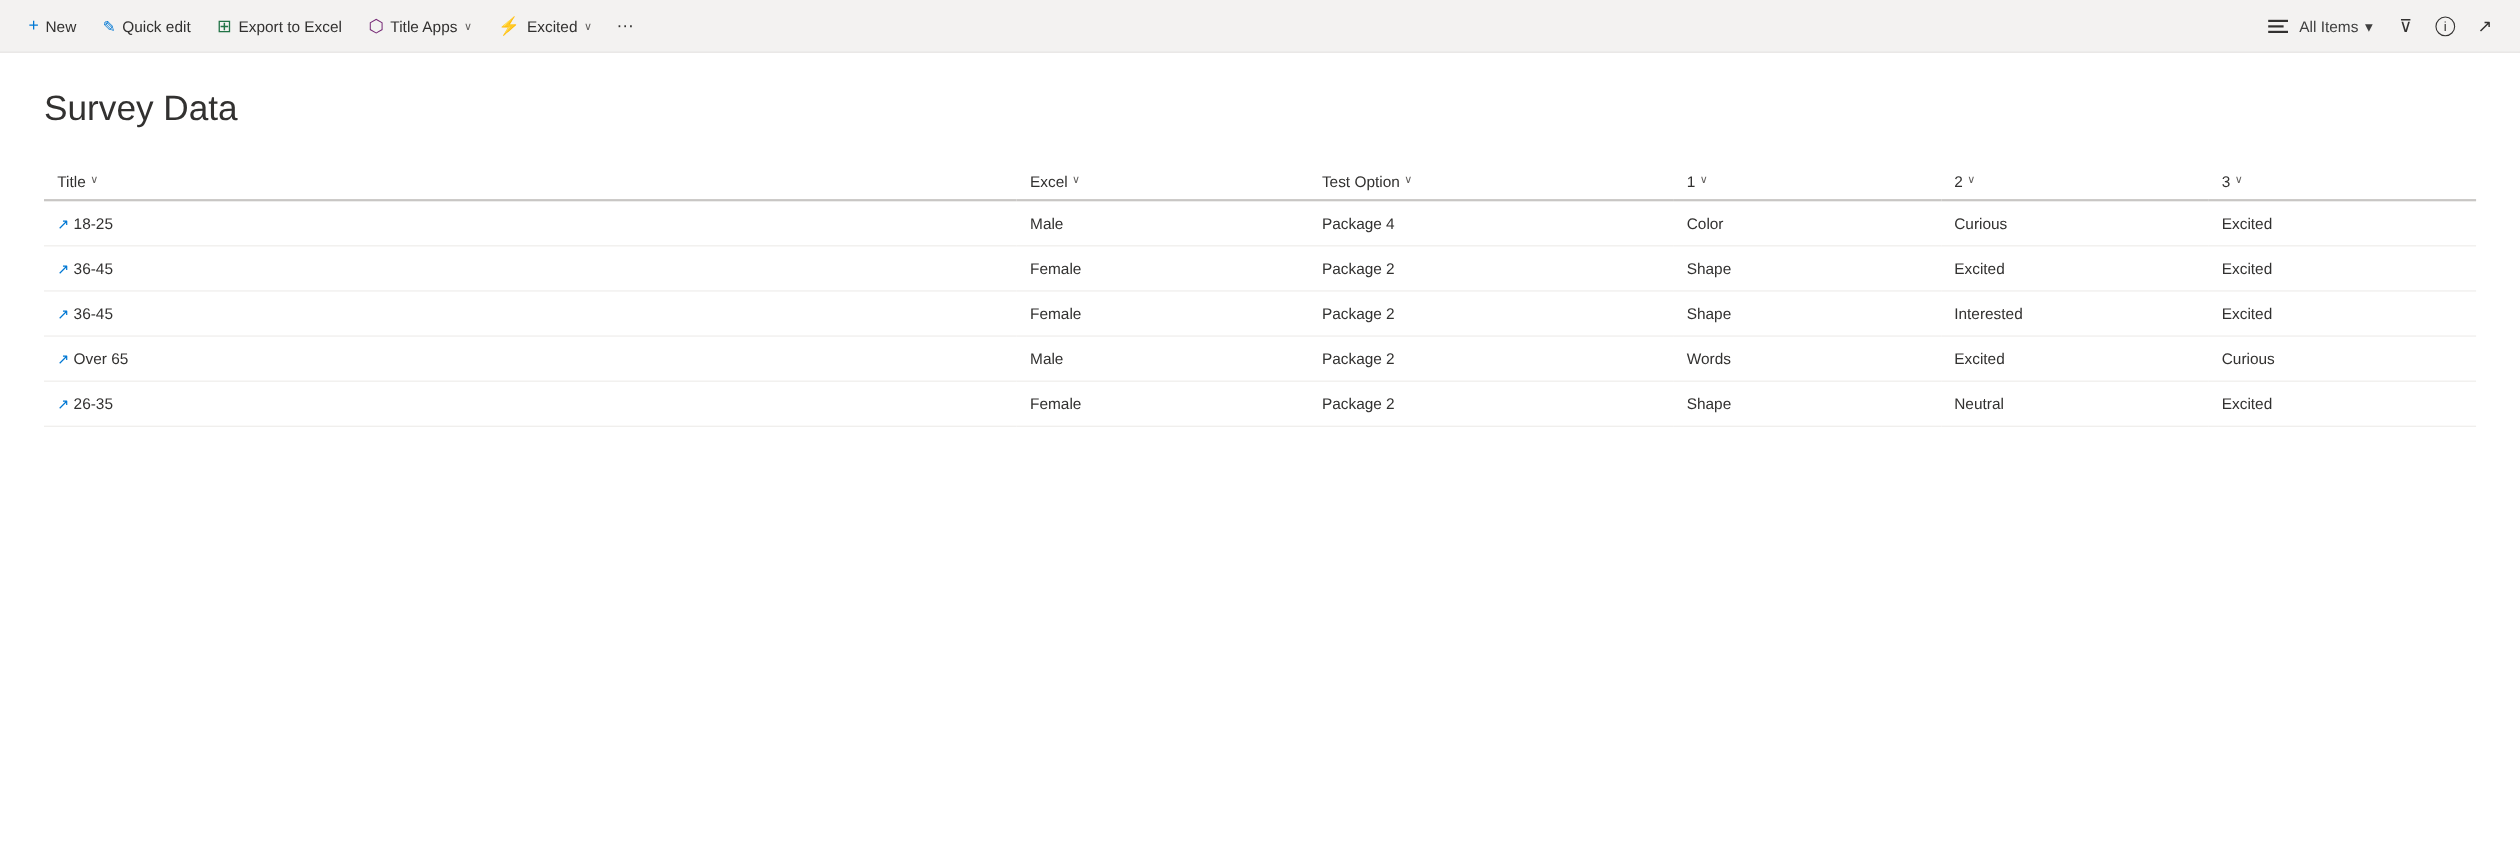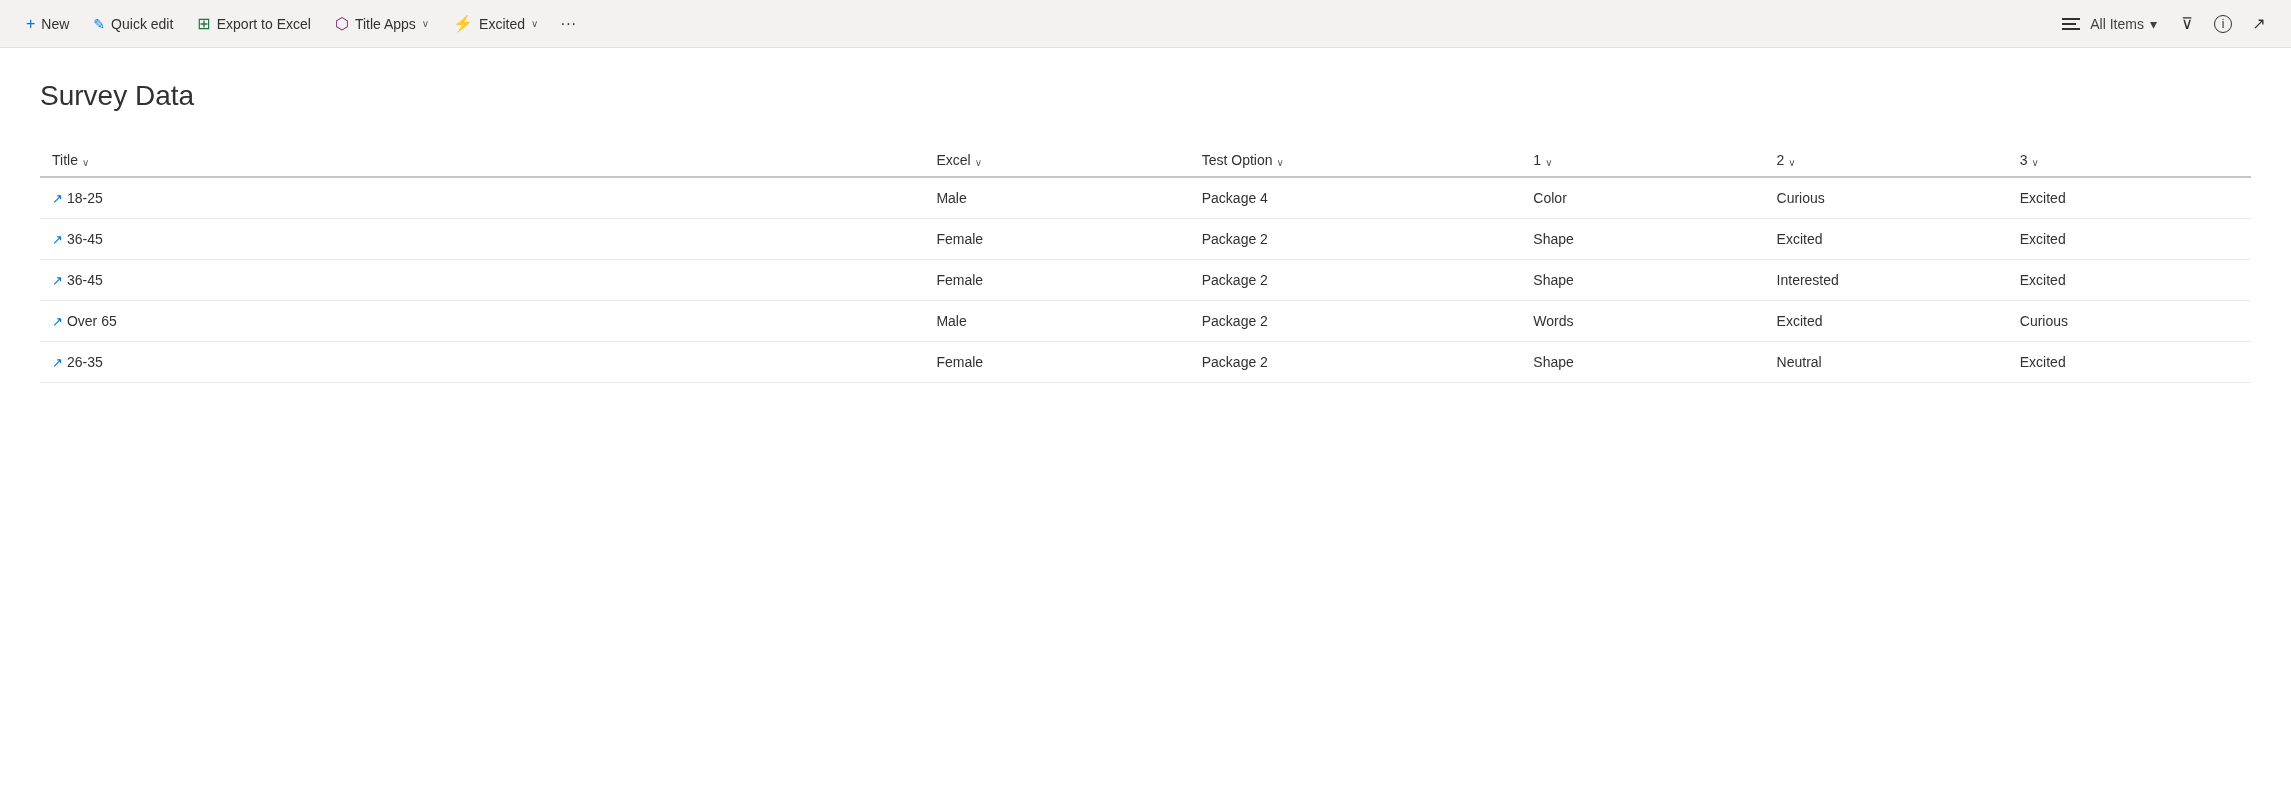--- a/index.html
+++ b/index.html
@@ -91,21 +91,21 @@
     }
 
     
     .main {
       background: #fff;
       min-height: calc(100vh - 48px);
       padding: 32px 40px;
     }
 
     .page-title {
-      font-size: 28px;
+      font-size: 32px;
       font-weight: 300;
       color: #323130;
       margin-bottom: 32px;
     }
 
     
     .data-table {
       width: 100%;
       border-collapse: collapse;
     }
@@ -115,21 +115,21 @@
       padding: 8px 12px 8px 12px;
       font-size: 14px;
       font-weight: 400;
       color: #323130;
       border-bottom: 2px solid #c8c6c4;
       white-space: nowrap;
       cursor: pointer;
     }
     .data-table th .col-header {
       display: flex;
-      align-items: flex-end;
+      align-items: flex-start;
       gap: 4px;
     }
     .data-table th .sort-icon {
       font-size: 10px;
       color: #605e5c;
     }
 
     .data-table td {
       padding: 12px 12px;
       font-size: 14px;

